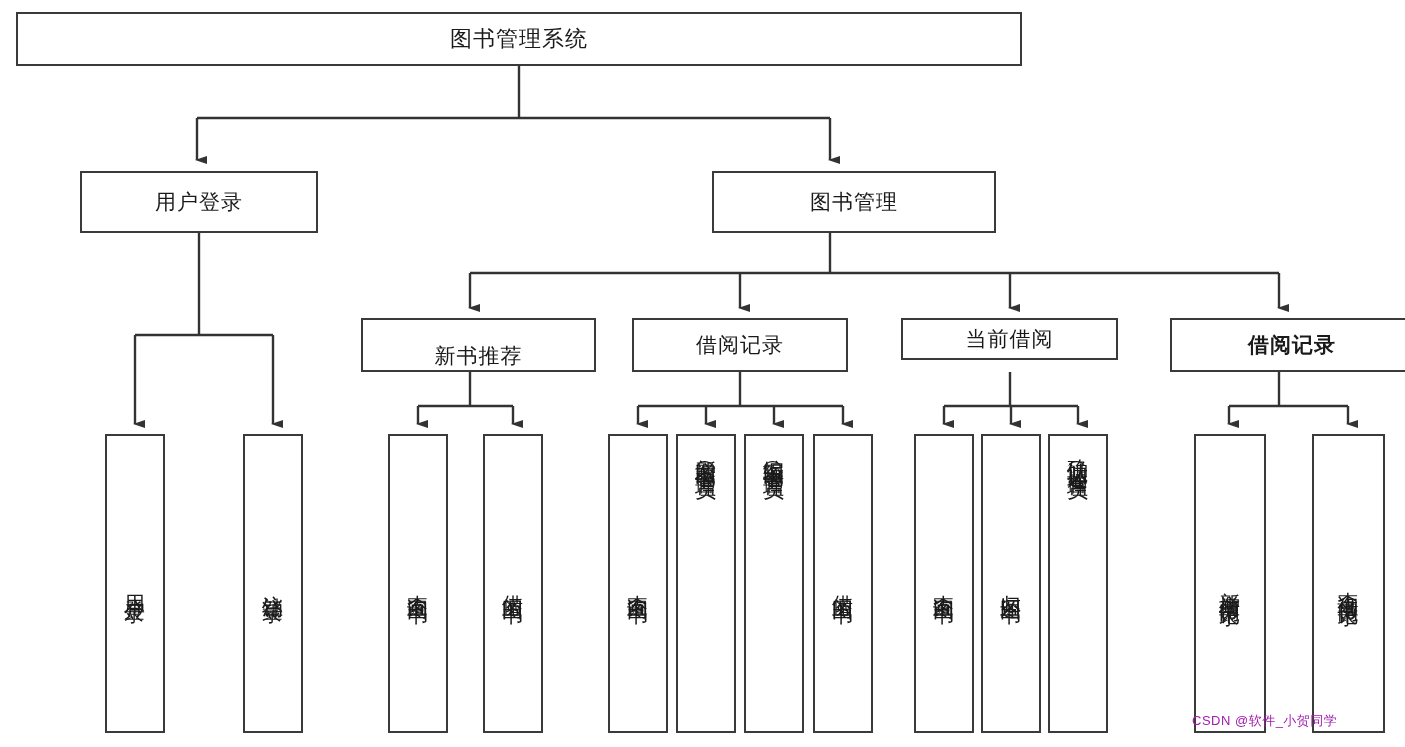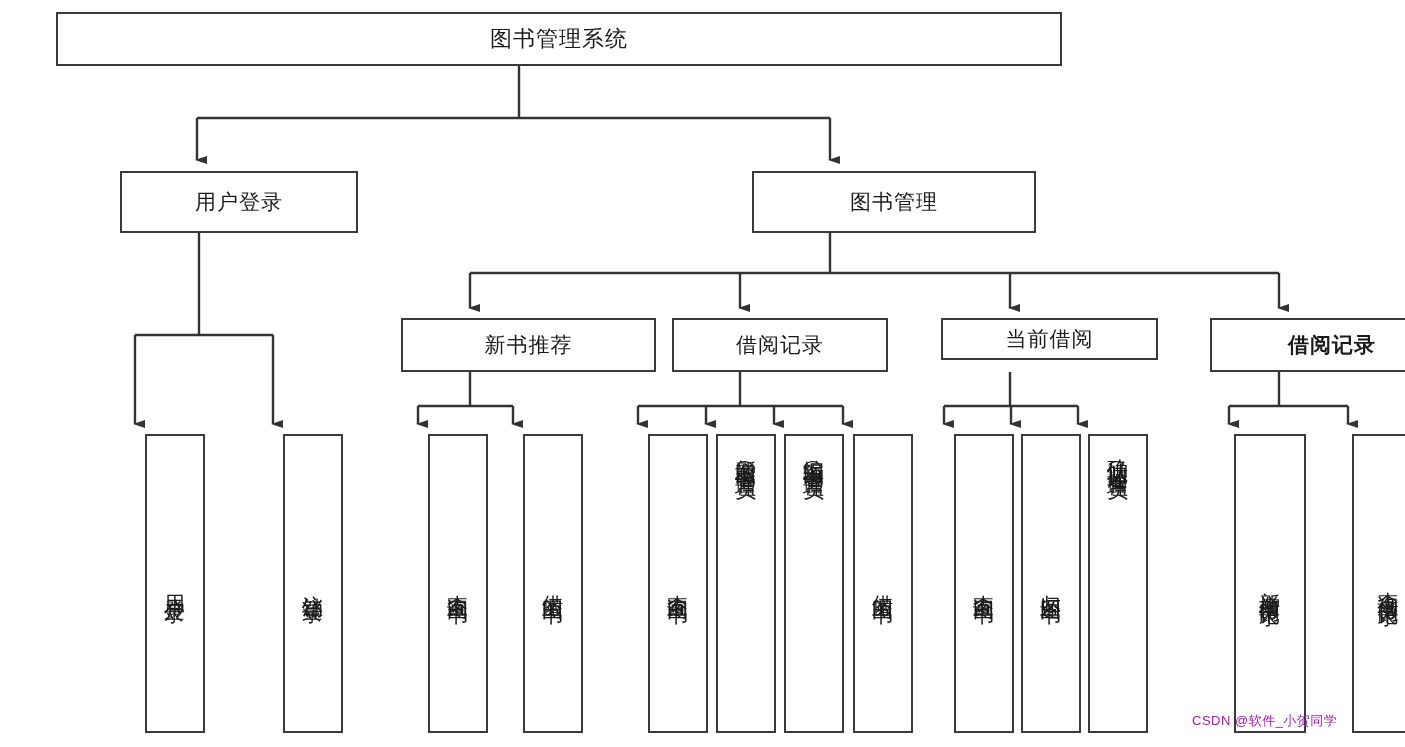--- a/index.html
+++ b/index.html
@@ -26,21 +26,20 @@
   }
   .node {
     position: absolute;
     box-sizing: border-box;
     background: #ffffff;
     border: 2px solid #3a3a3a;
     display: flex;
     align-items: center;
     justify-content: center;
     color: #1a1a1a;
-    margin-left: 40px;
   }
   .node.root {
     font-size: 22px;
   }
   .node.branch {
     font-size: 21px;
   }
   .node.leaf {
     font-size: 21px;
     align-items: flex-start;
@@ -130,21 +129,21 @@
     <span class="htext">图书管理系统</span>
   </div>
 
   <div class="node branch" style="left:80px; top:171px; width:238px; height:62px;">
     <span class="htext">用户登录</span>
   </div>
   <div class="node branch" style="left:712px; top:171px; width:284px; height:62px;">
     <span class="htext">图书管理</span>
   </div>
 
-  <div class="node branch" style="left:361px; top:318px; width:255px; height:54px;">
+  <div class="node branch" style="left:361px; top:318px; width:235px; height:54px;align-items:flex-end;">
     <span class="htext">新书推荐</span>
   </div>
   <div class="node branch" style="left:632px; top:318px; width:216px; height:54px;">
     <span class="htext">借阅记录</span>
   </div>
   <div class="node branch" style="left:901px; top:318px; width:217px; height:42px;">
     <span class="htext">当前借阅</span>
   </div>
   <div class="node branch" style="left:1170px; top:318px; width:244px; height:54px;font-weight:bold;">
     <span class="htext">借阅记录</span>

